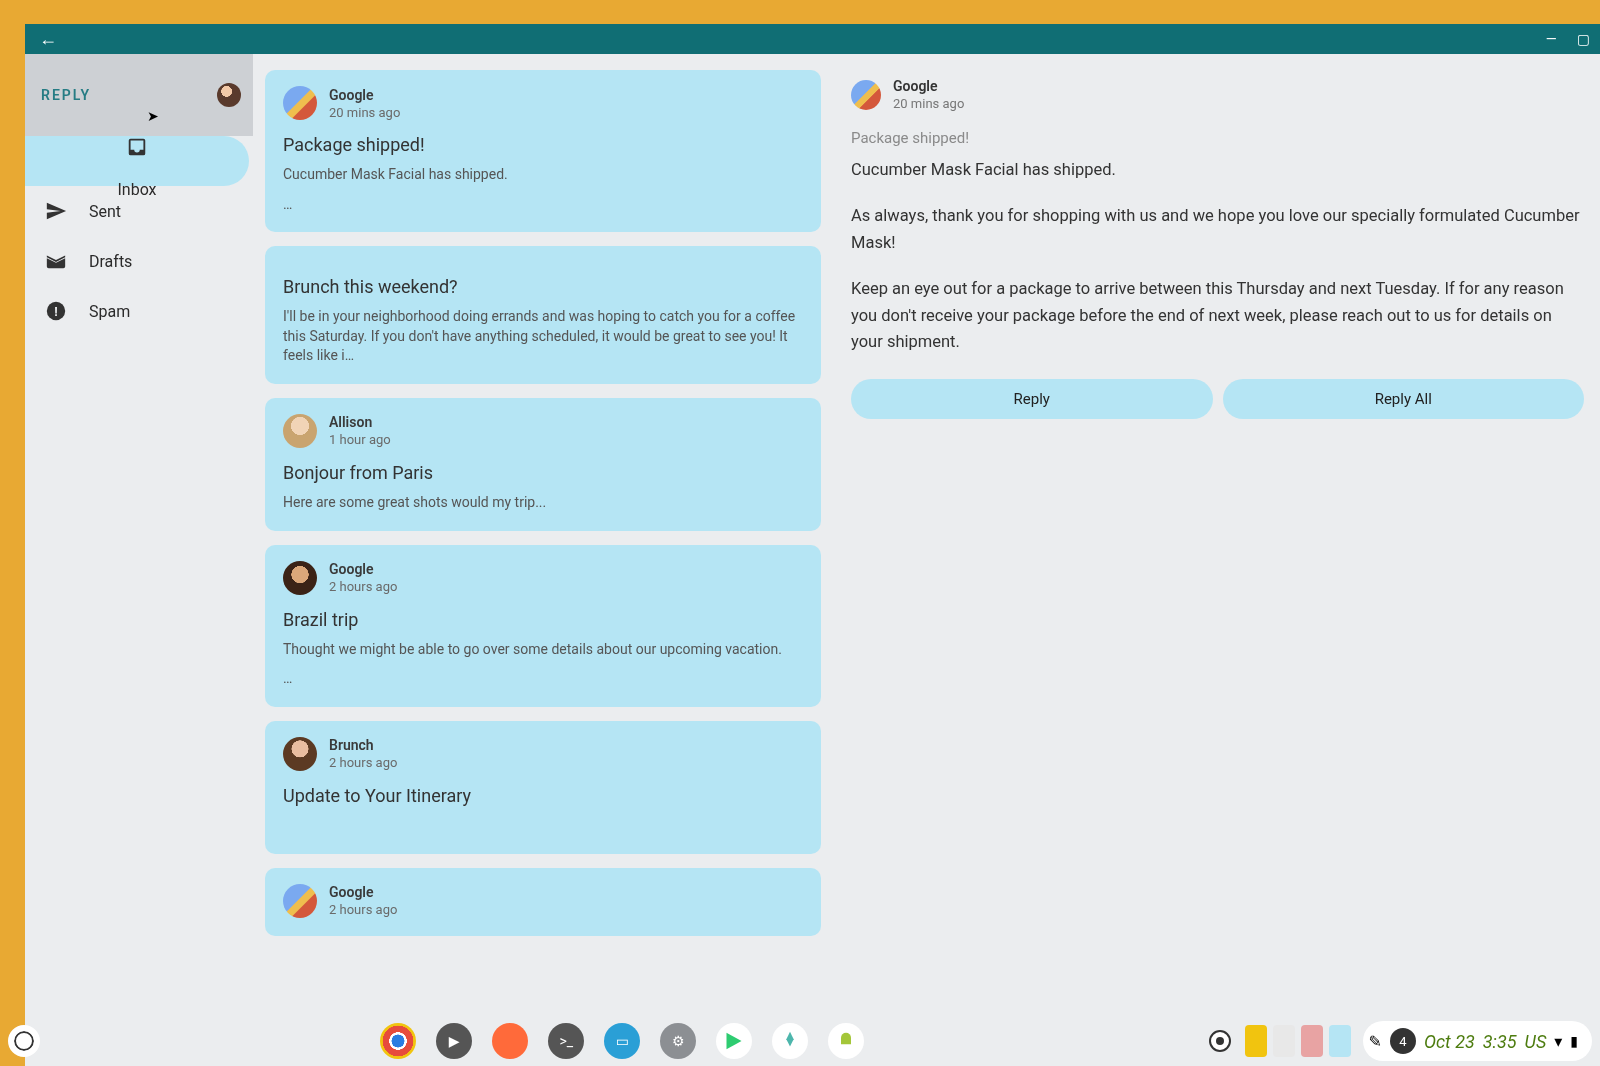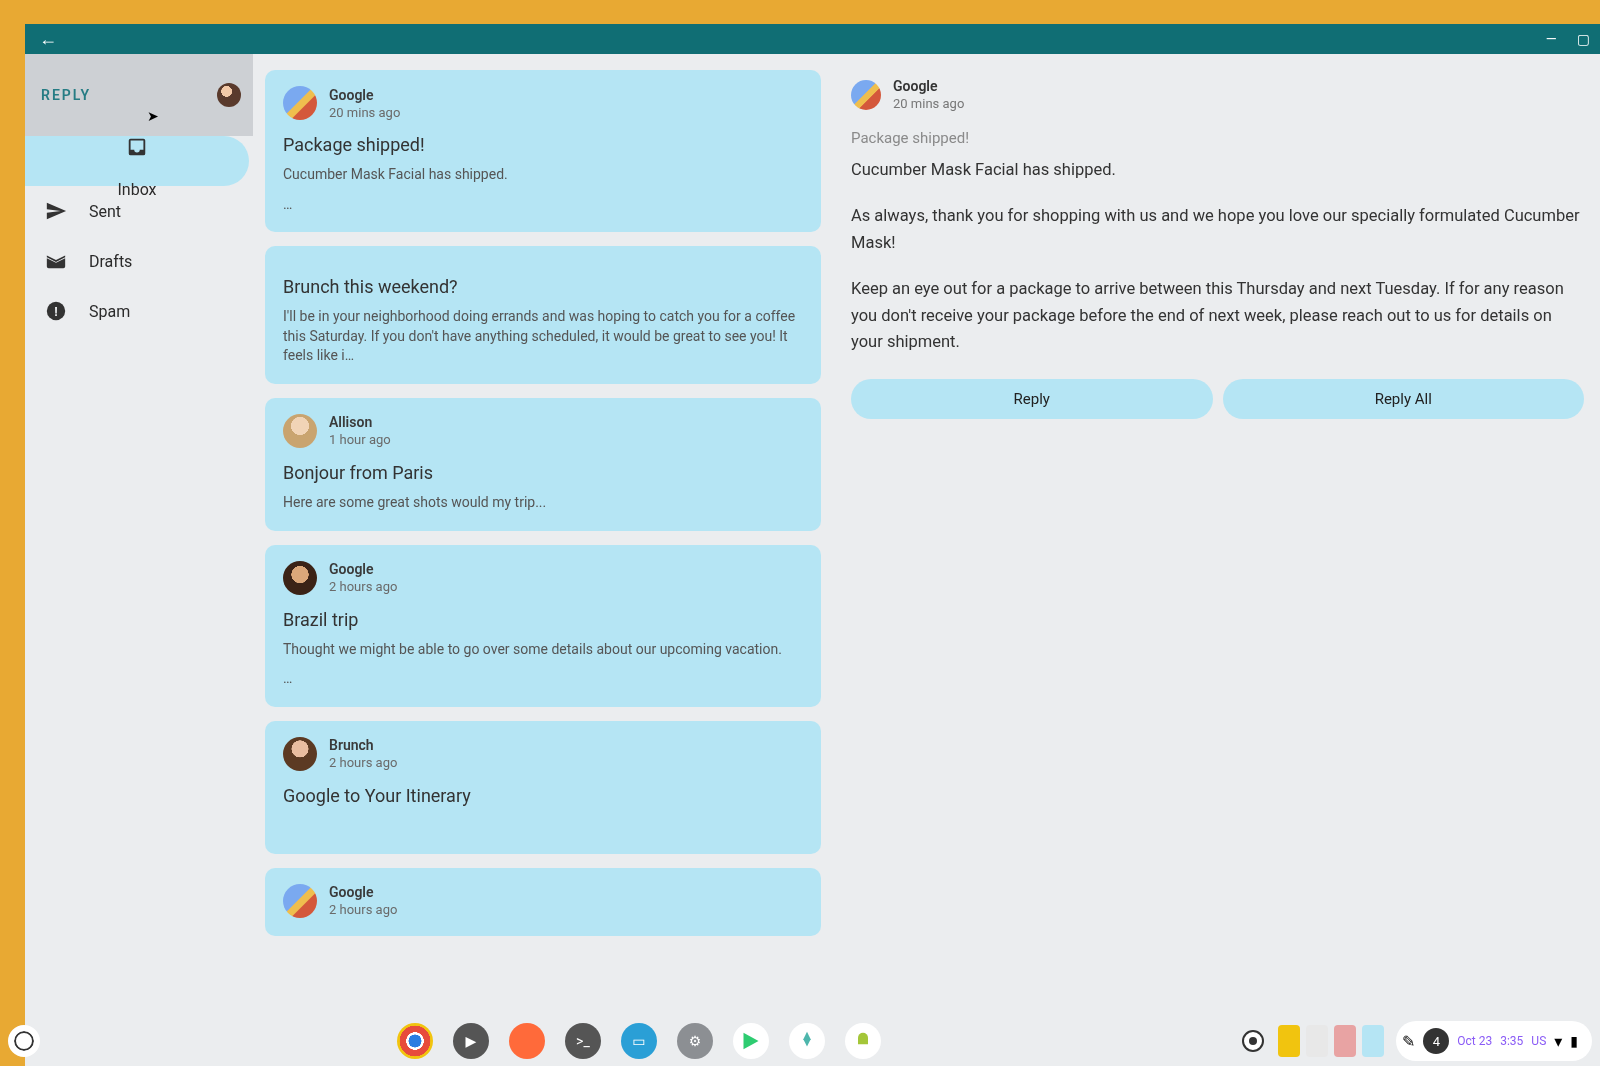--- a/index.html
+++ b/index.html
@@ -115,21 +115,21 @@
 .tb-files { background: #2a9fd6; }
 .tb-settings { background: #8c8f93; }
 .tb-play { background: #fff; }
 .tb-studio { background: #fff; }
 .tb-android { background: #fff; }
 .tb-record { width:22px; height:22px; border:2px solid #333; border-radius:50%; background:#fff; display:flex; align-items:center; justify-content:center; }
 .tb-record::after { content:''; width:8px; height:8px; background:#333; border-radius:50%; }
 
 .tb-tray { display:flex; align-items:center; gap:8px; background:#fff; border-radius:22px; height:40px; padding: 0 14px 0 6px; margin-left:12px; }
 .tb-notif { width:26px; height:26px; border-radius:50%; background:#333; color:#fff; font-size:13px; display:flex; align-items:center; justify-content:center; }
-.tb-tray-text { font-size: 12px; color:#8b5cf6; }
+.tb-tray-text { font-size: 18px; color:#4d7c0f;font-style:italic; }
 .tb-pills { display:flex; gap:6px; margin-left:10px; }
 .tb-pill { width:22px; height:32px; border-radius:4px; }
 </style>
 </head>
 <body>
 
 <div class="window">
   <div class="titlebar">
     <span class="back-arrow">←</span>
     <span class="spacer"></span>
@@ -225,21 +225,21 @@
       </div>
 
       <div class="card">
         <div class="card-header">
           <div class="card-avatar avatar-frank"></div>
           <div>
             <div class="card-sender">Brunch</div>
             <div class="card-time">2 hours ago</div>
           </div>
         </div>
-        <div class="card-subject">Google to Your Itinerary</div>
+        <div class="card-subject">Update to Your Itinerary</div>
         <div style="height:30px"></div>
       </div>
 
       <div class="card">
         <div class="card-header">
           <div class="card-avatar avatar-google"></div>
           <div>
             <div class="card-sender">Google</div>
             <div class="card-time">2 hours ago</div>
           </div>

